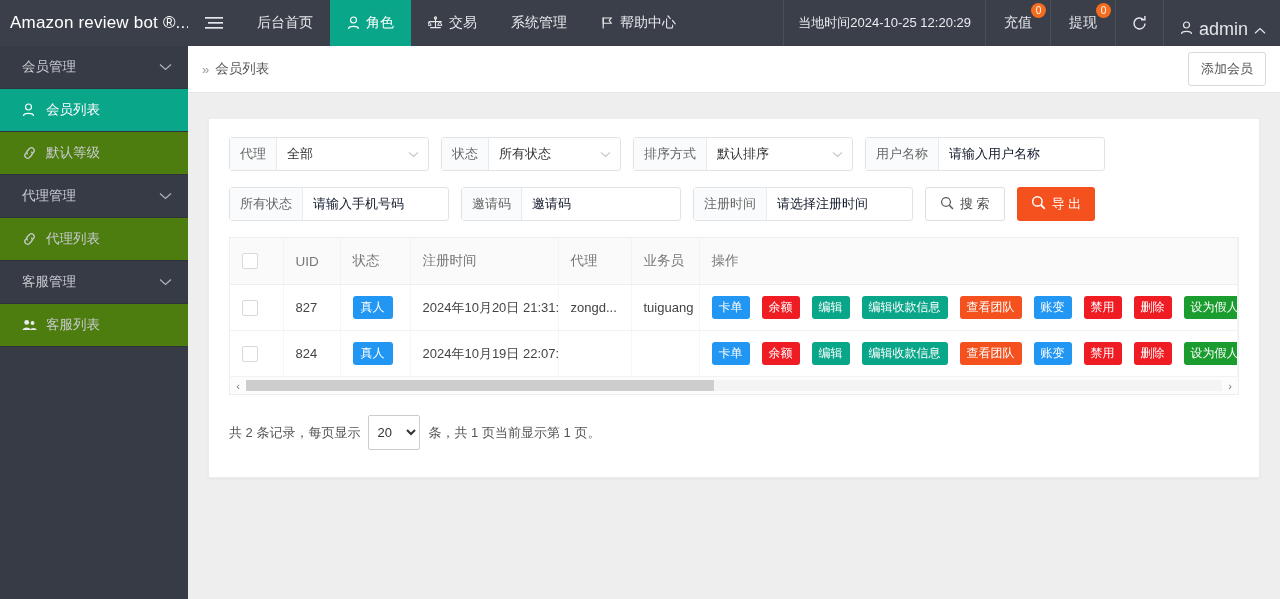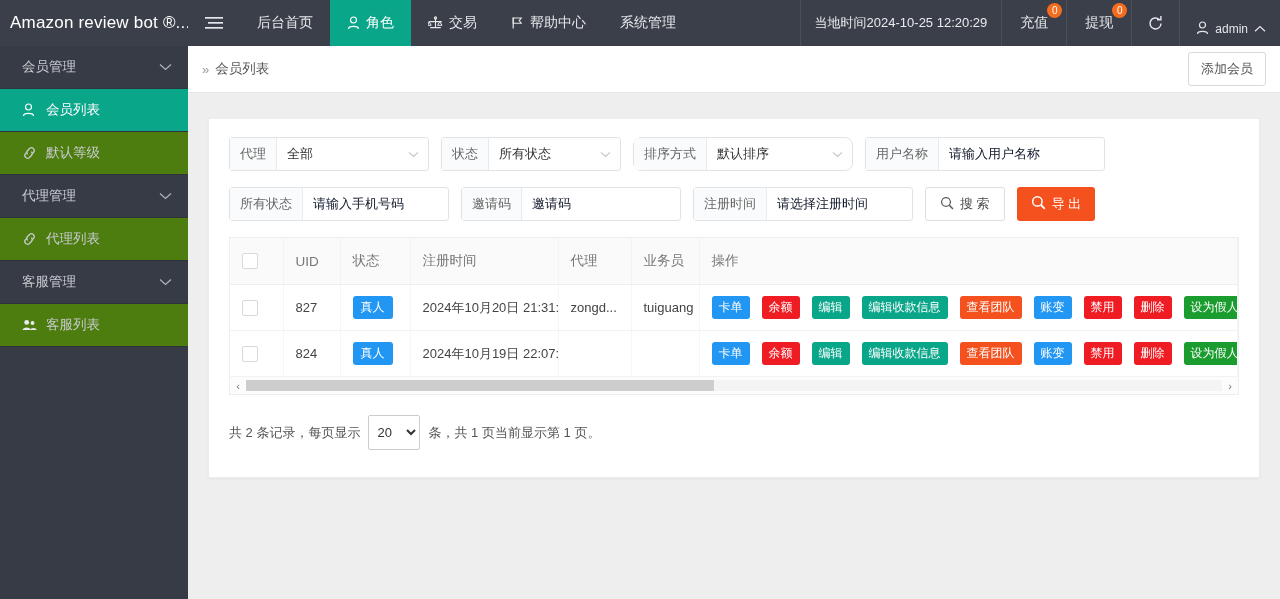--- a/index.html
+++ b/index.html
@@ -70,21 +70,21 @@
     background: #f56c1f; color: #fff;
     border-radius: 8px; font-size: 10px; text-align: center;
   }
   .refresh-btn {
     display:flex; align-items:center; justify-content:center;
     width: 48px; cursor:pointer;
     border-right: 1px solid #4b4f59;
   }
   .userbox {
     display:flex; align-items:center; gap:6px;
-    padding: 12px 14px 0 16px; font-size: 12px; cursor:pointer;
+    padding: 12px 14px 0 16px; font-size: 18px; cursor:pointer;
     white-space: nowrap;
   }
 
   
   .sidebar {
     position: absolute; top: 46px; left: 0;
     width: 188px; height: 553px;
     background: #373b45;
     overflow: hidden;
   }
@@ -167,21 +167,21 @@
     color: #333; white-space: nowrap;
     min-width: 40px;
   }
   .fgrp .val.ph { color: #0f172a; }
   .fgrp .caret {
     display:flex; align-items:center; justify-content:flex-end;
     padding-right: 9px; margin-left: auto; color:#c3c7cb;
   }
   .fgrp.sel-agent { width: 200px; }
   .fgrp.sel-status { width: 180px; }
-  .fgrp.sel-sort { width: 220px; border-radius: 8px; }
+  .fgrp.sel-sort { width: 220px; }
   .fgrp.in-user { width: 240px; }
   .fgrp.in-phone { width: 220px; }
   .fgrp.in-invite { width: 220px; }
   .fgrp.in-regtime { width: 220px; }
 
   .btn-search {
     height: 34px; display:flex; align-items:center; gap:6px;
     padding: 0 14px; border:1px solid #dcdfe2; background:#fff;
     border-radius:3px; color:#4a4a4a; font-size:13px; cursor:pointer;
     margin-right: 12px;
@@ -286,31 +286,31 @@
         <path d="M7.5 2.2 v9.3 M2.2 11.6 h10.6 M1.2 5.6 h12.6" fill="none" stroke="#e6e8ea" stroke-width="1.1"></path>
         <path d="M1 5.6 L3.2 9.3 H-0.2 Z" fill="none" stroke="#e6e8ea" stroke-width="1"></path>
         <path d="M11.8 5.6 L14 9.3 H9.6 Z" fill="none" stroke="#e6e8ea" stroke-width="1"></path>
         <circle cx="7.5" cy="2" r="1.1" fill="none" stroke="#e6e8ea" stroke-width="1.1"></circle>
       </svg>
     </span>
     <span>交易</span>
   </div>
 
   <div class="navitem">
+    <span>系统管理</span>
+  </div>
+
+  <div class="navitem">
     <span class="nicon">
       <svg width="13" height="14" viewBox="0 0 13 14" aria-hidden="true">
         <path d="M2.2 1.5 v11" fill="none" stroke="#e6e8ea" stroke-width="1.2"></path>
         <path d="M2.2 2 h8 l-2 2.6 2 2.6 h-8 z" fill="none" stroke="#e6e8ea" stroke-width="1.1"></path>
       </svg>
     </span>
     <span>帮助中心</span>
-  </div>
-
-  <div class="navitem">
-    <span>系统管理</span>
   </div>
 
   <div class="spacer"></div>
 
   <div class="localtime">
     <span>当地时间</span>
     <span>2024-10-25 12:20:29</span>
   </div>
 
   <div class="badge-item">

